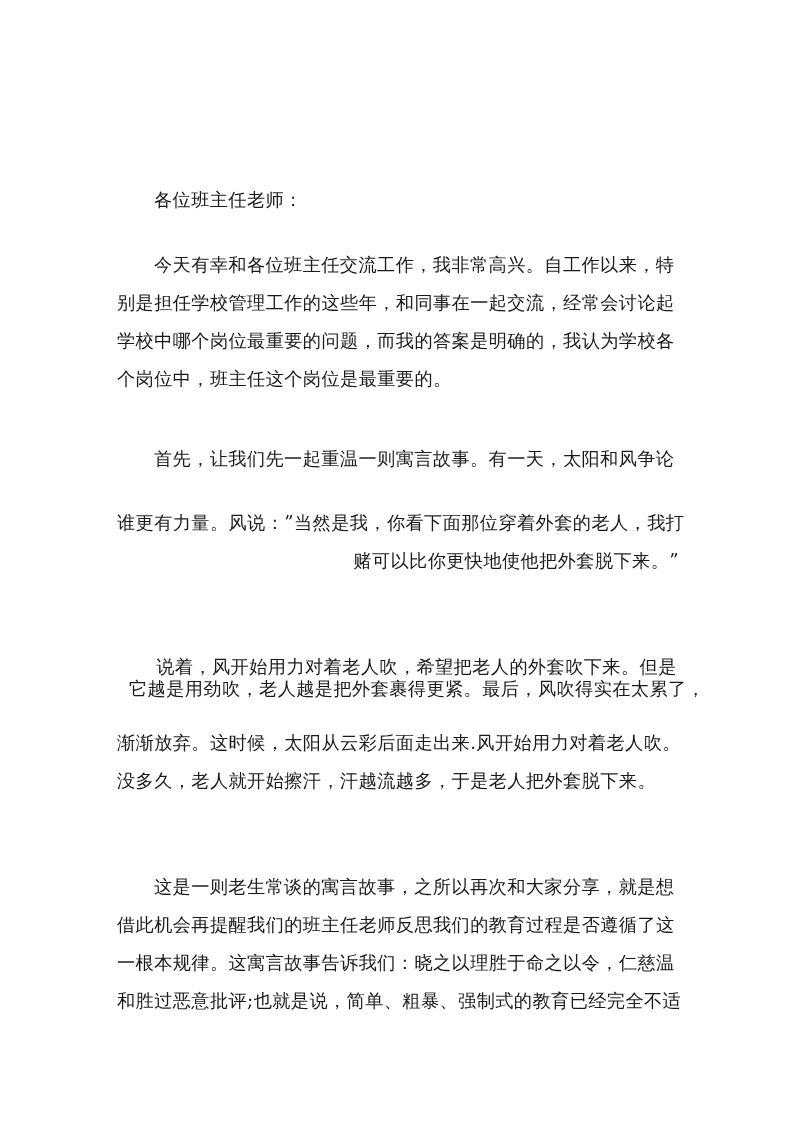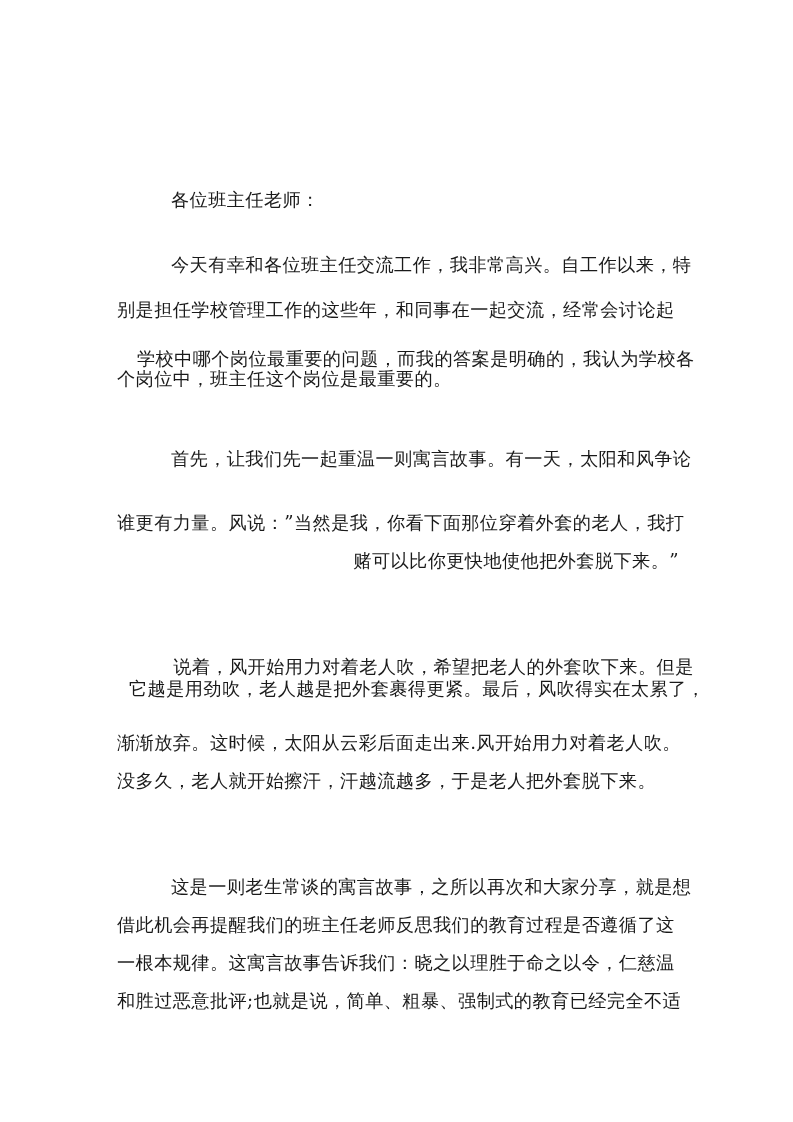--- a/index.html
+++ b/index.html
@@ -27,34 +27,33 @@
       width: 562px;
       height: 38px;
       line-height: 38px;
       font-size: 18.2px;
       white-space: nowrap;
       letter-spacing: 0.4px;
     }
     .indent {
       left: 37px;
       width: 525px;
-      margin-left: 17px;
     }
   </style>
 </head>
 <body>
 
 <div class="page">
 
   <div class="line indent" style="top:181px;">各位班主任老师：</div>
 
   <div>
     <div class="line indent" style="top:246px;">今天有幸和各位班主任交流工作，我非常高兴。自工作以来，特</div>
-    <div class="line" style="top:284px;margin-top:7px;">别是担任学校管理工作的这些年，和同事在一起交流，经常会讨论起</div>
-    <div class="line" style="top:340px;margin-left:20px;">学校中哪个岗位最重要的问题，而我的答案是明确的，我认为学校各</div>
+    <div class="line" style="top:284px;">别是担任学校管理工作的这些年，和同事在一起交流，经常会讨论起</div>
+    <div class="line" style="top:322px;">学校中哪个岗位最重要的问题，而我的答案是明确的，我认为学校各</div>
     <div class="line" style="top:360px;">个岗位中，班主任这个岗位是最重要的。</div>
   </div>
 
   <div>
     <div class="line indent" style="top:440px;">首先，让我们先一起重温一则寓言故事。有一天，太阳和风争论</div>
     <div class="line" style="top:504px;">谁更有力量。风说：”当然是我，你看下面那位穿着外套的老人，我打</div>
     <div class="line" style="top:542px;text-align:right;">赌可以比你更快地使他把外套脱下来。”</div>
   </div>
 
   <div>

